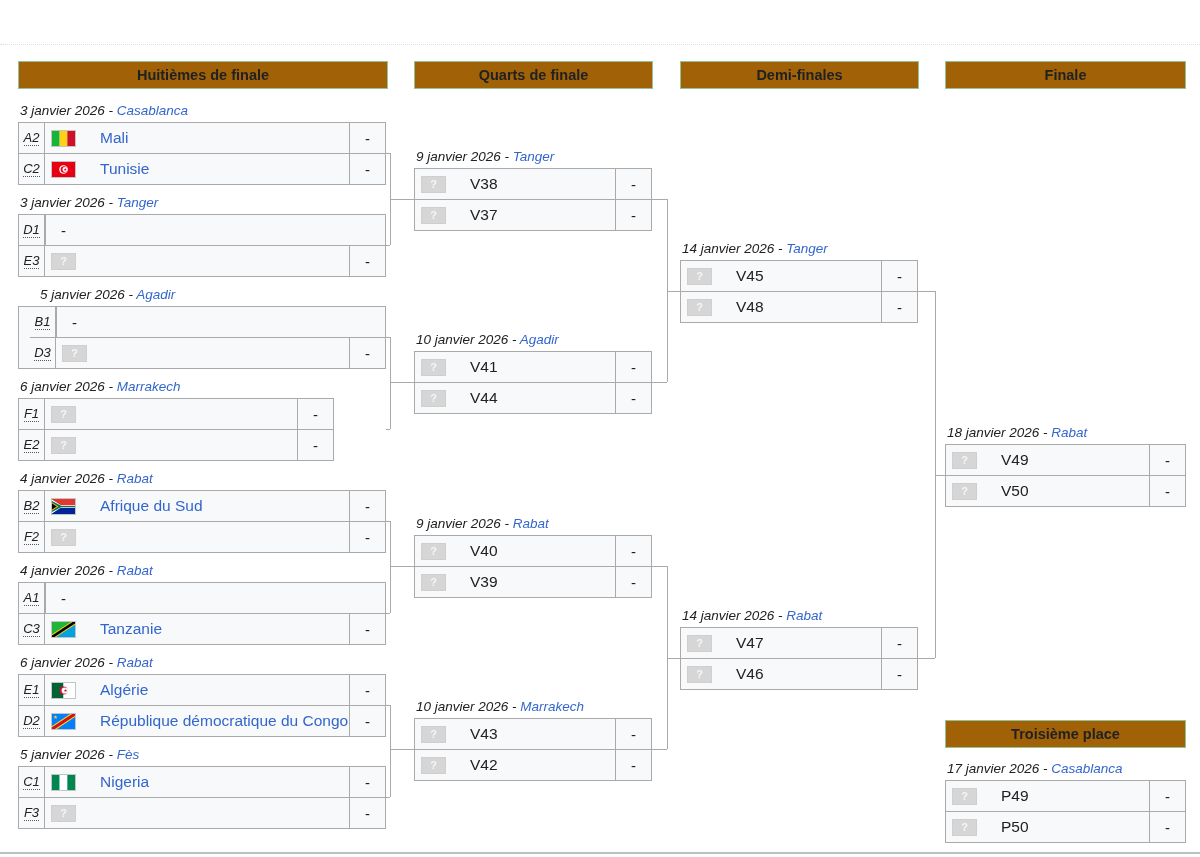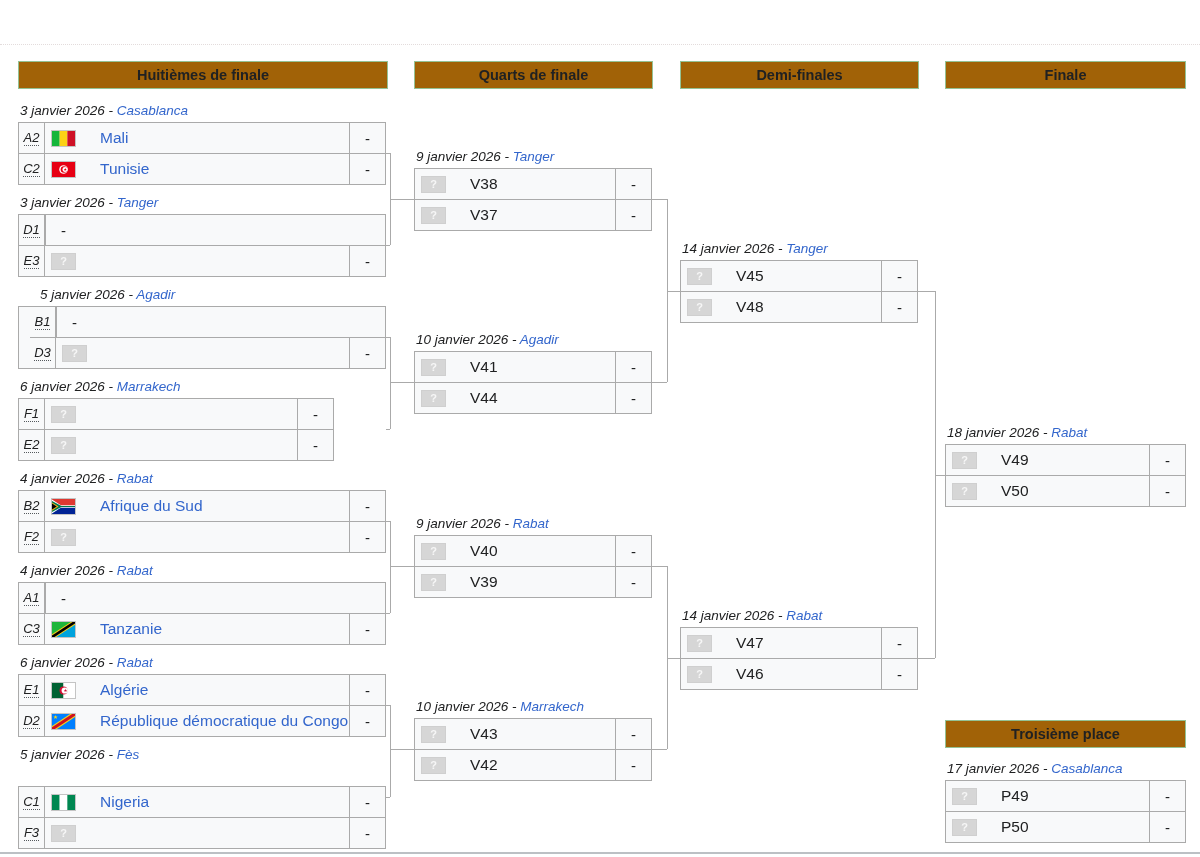--- a/index.html
+++ b/index.html
@@ -246,21 +246,21 @@
                 <line x1="-2" y1="21.5" x2="32" y2="-1.5" stroke="#CE1021" stroke-width="4"></line>
                 <polygon points="4.60,1.20 5.34,3.18 7.45,3.27 5.80,4.59 6.36,6.63 4.60,5.46 2.84,6.63 3.40,4.59 1.75,3.27 3.86,3.18" fill="#F7D618"></polygon>
               </svg>
             </span>
             <a class="team-name">République démocratique du Congo</a>
           </div>
           <div class="score-cell">-</div>
         </div>
       </div>
       <div class="match-date" style="left: 20px; top: 747px;"><span>5 janvier 2026 - </span><a>Fès</a></div>
-      <div class="match" style="left: 18px; top: 786px; width: 368px;">
+      <div class="match" style="left: 18px; top: 766px; width: 368px;">
         <div class="mrow">
           <div class="seed-cell">
             <span>C1</span>
           </div>
           <div class="team-cell">
             <span class="flag-box">
               <svg width="23" height="15" viewBox="0 0 30 20" preserveAspectRatio="none">
                 <rect width="10" height="20" fill="#008751"></rect>
                 <rect x="10" width="10" height="20" fill="#fff"></rect>
                 <rect x="20" width="10" height="20" fill="#008751"></rect>

